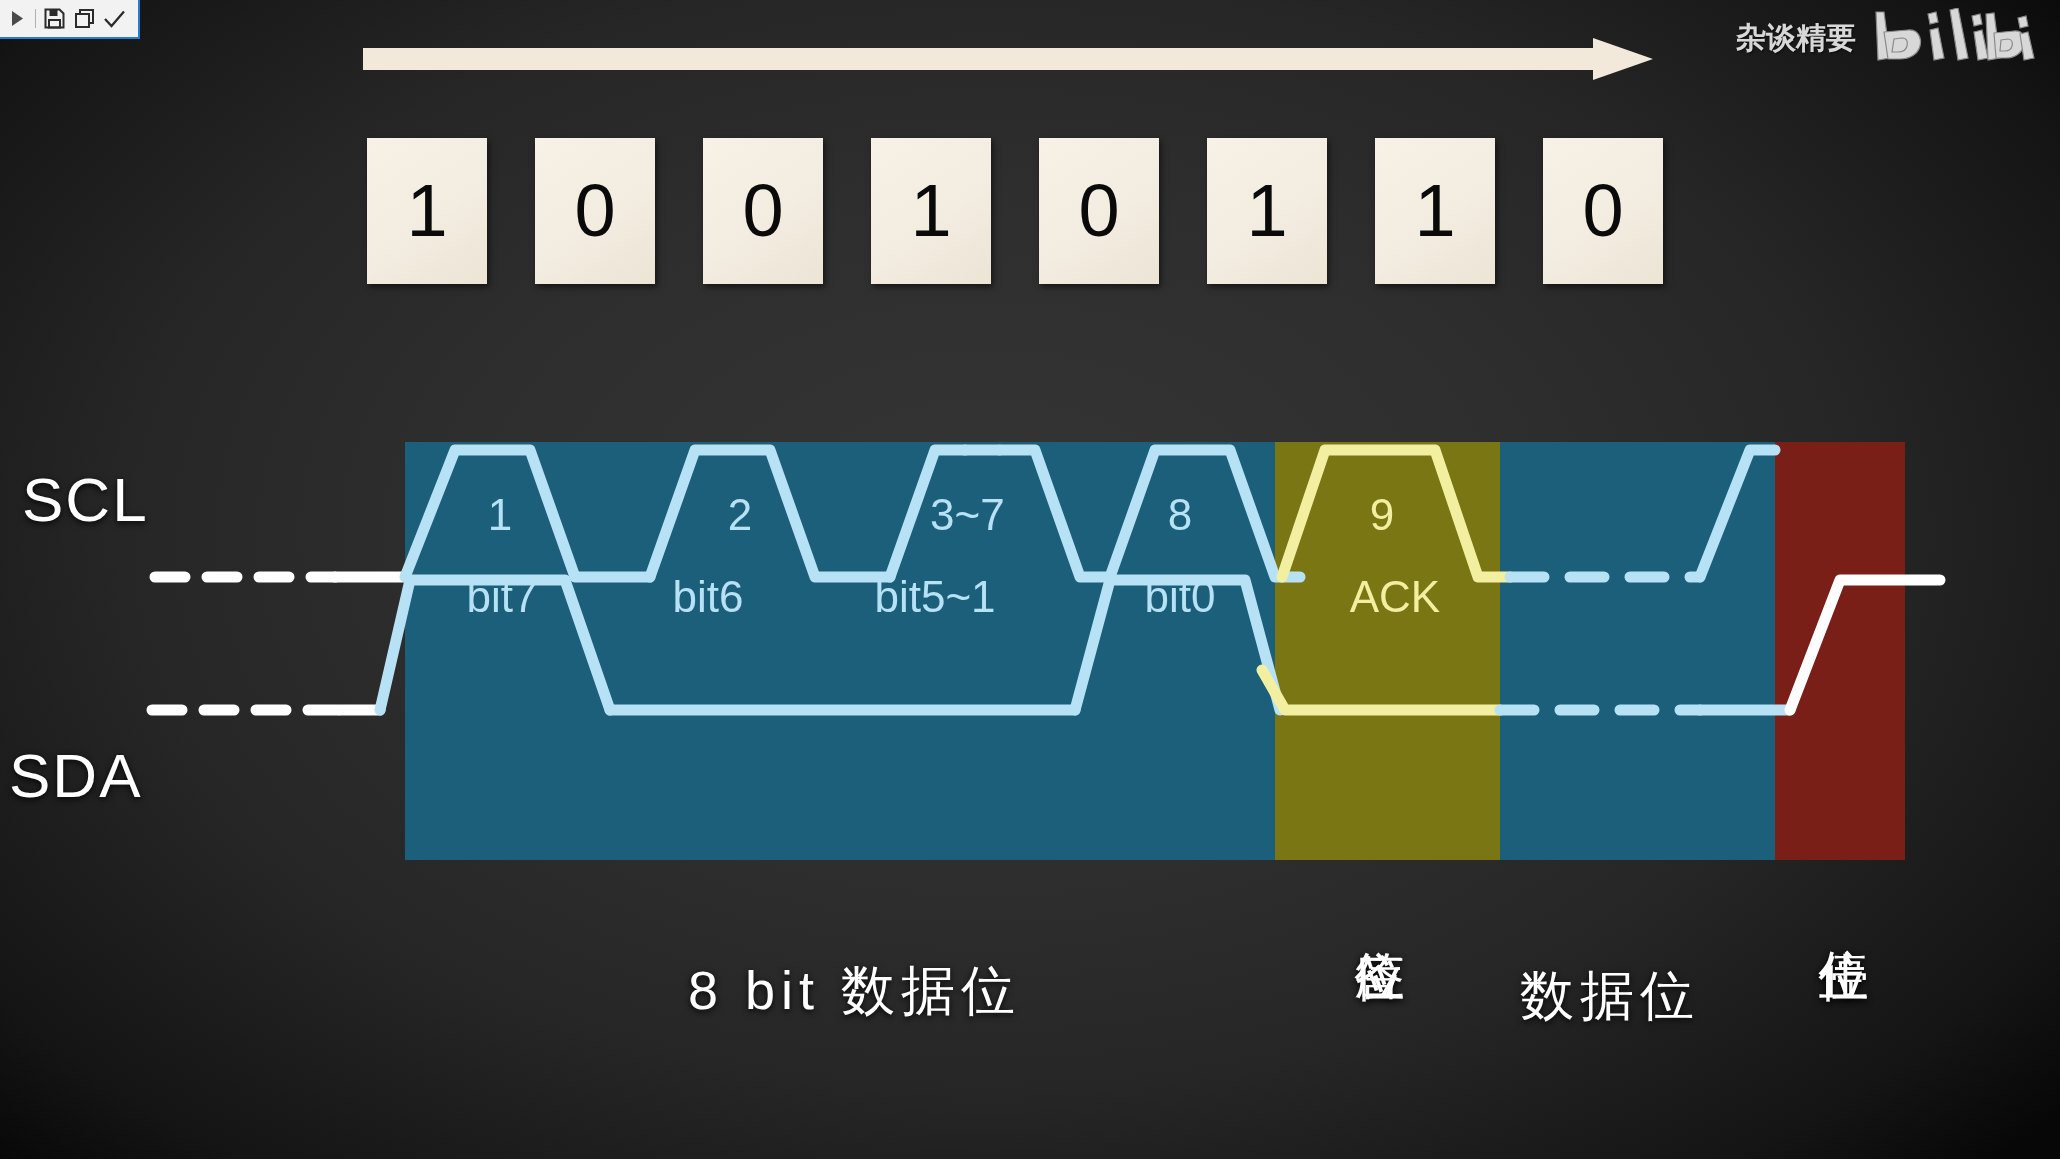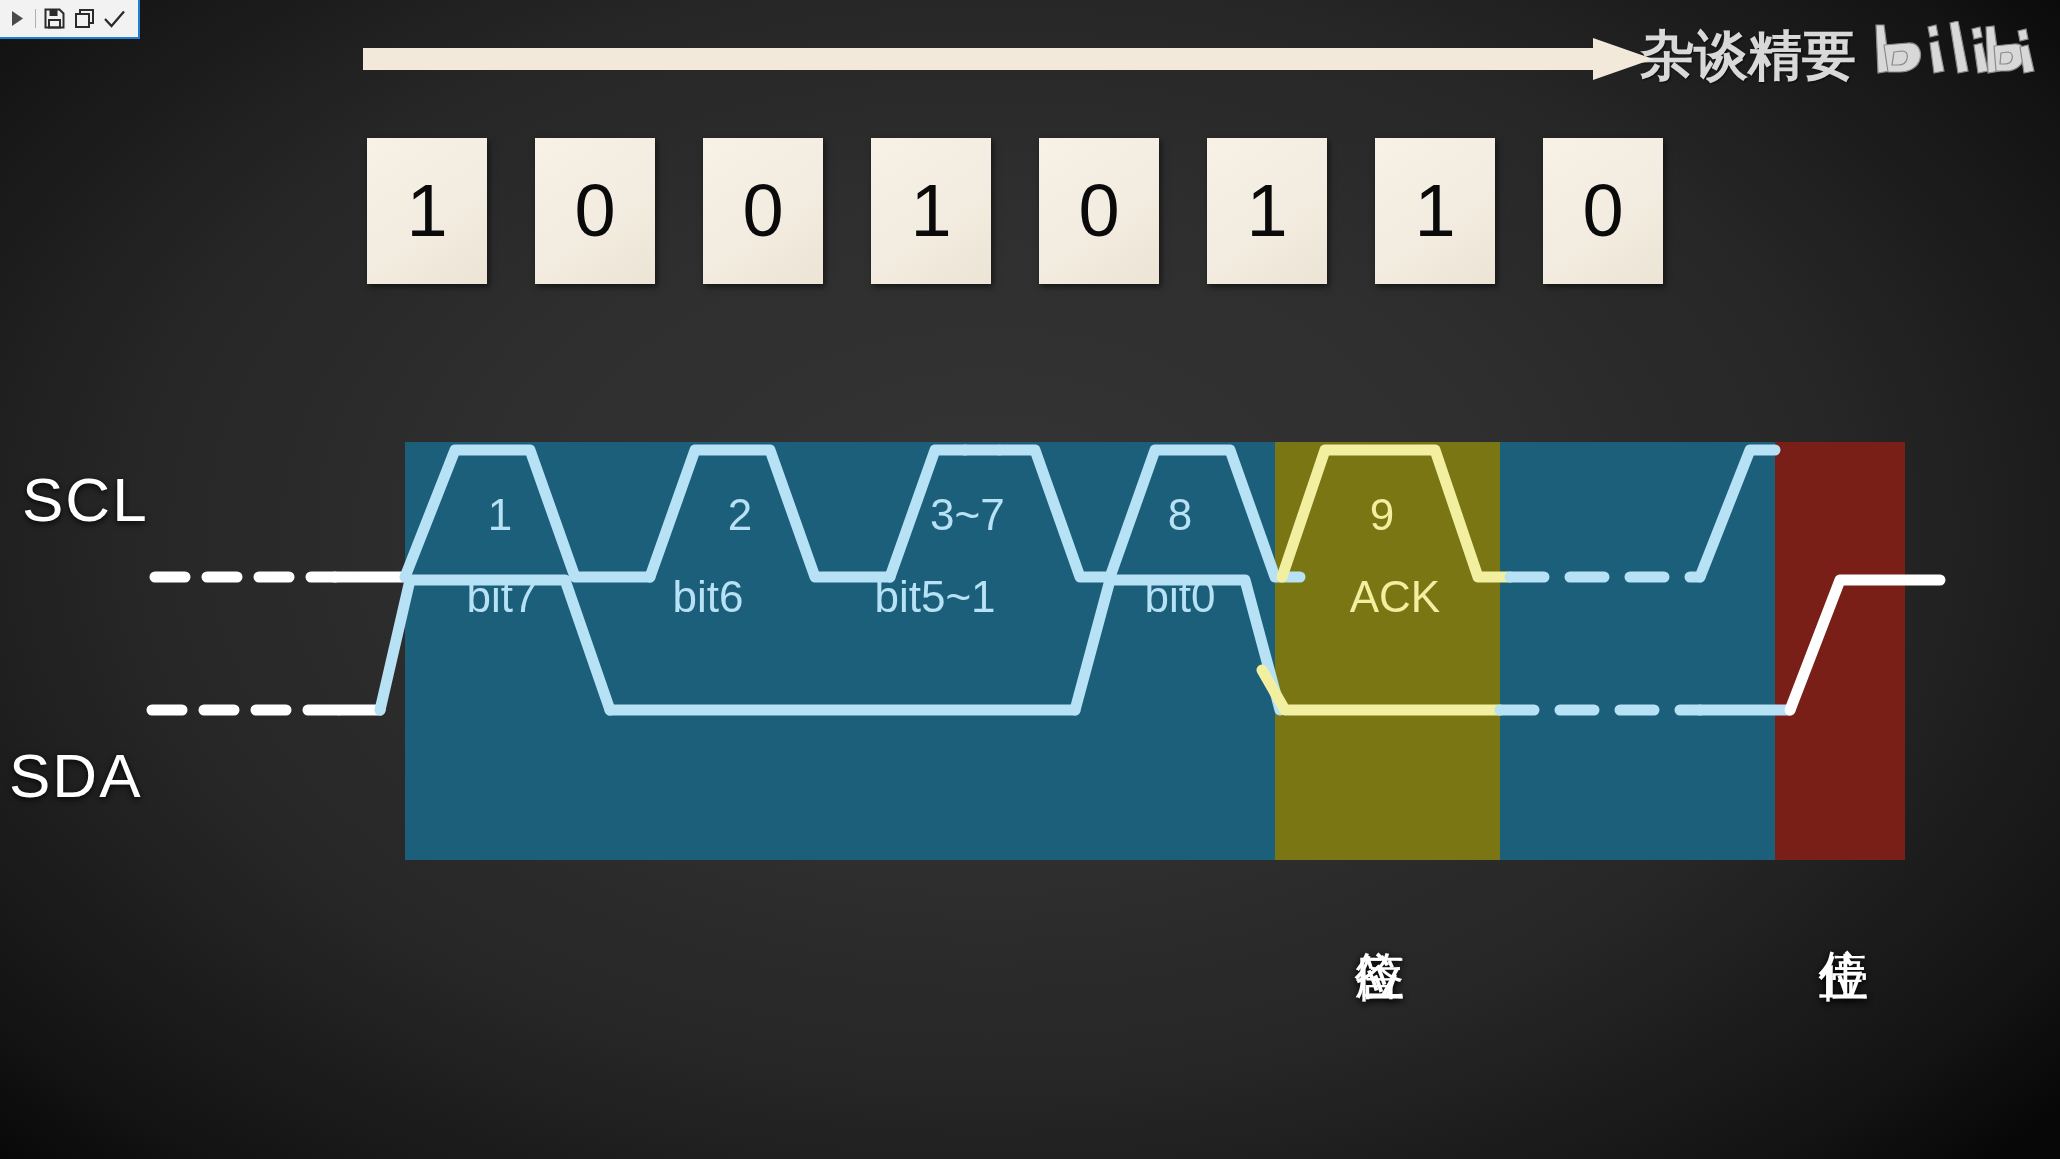--- a/index.html
+++ b/index.html
@@ -59,22 +59,22 @@
     text-shadow:0 2px 6px rgba(0,0,0,.85);
     writing-mode:vertical-rl; text-orientation:upright; line-height:1.28;
   }
   #cap-data8 { left:688px; top:955px; }
   #cap-ack   { left:1348px; top:910px; }
   #cap-data2 { left:1520px; top:960px; }
   #cap-stop  { left:1812px; top:910px; }
   
   #wm { position:absolute; right:20px; top:8px; display:flex; align-items:center; gap:12px; }
   #wm-text {
-    color:#e9e9e9; font-size:54px; font-weight:700; letter-spacing:0px;
-    text-shadow:1px 1px 2px rgba(0,0,0,.7); opacity:.92;margin-top:12px;
+    color:#e9e9e9; font-size:30px; font-weight:700; letter-spacing:0px;
+    text-shadow:1px 1px 2px rgba(0,0,0,.7); opacity:.92;
   }
 </style>
 </head>
 <body>
 
 <div id="stage">
 
   <svg id="wave" viewBox="0 0 2060 440" width="2060" height="440">
     <defs>
       <linearGradient id="stopfade" x1="0" y1="0" x2="1" y2="0">
@@ -213,16 +213,18 @@
     <div class="bitbox">1</div>
     <div class="bitbox">0</div>
     <div class="bitbox">1</div>
     <div class="bitbox">1</div>
     <div class="bitbox">0</div>
   </div>
 
   <div class="siglabel" id="scl-label">SCL</div>
   <div class="siglabel" id="sda-label">SDA</div>
 
+  <div class="cap-h" id="cap-data8">8 bit 数据位</div>
   <div class="cap-v" id="cap-ack">应答位</div>
+  <div class="cap-h" id="cap-data2">数据位</div>
   <div class="cap-v" id="cap-stop">停止位</div>
 
 </div>
 
 </body></html>

